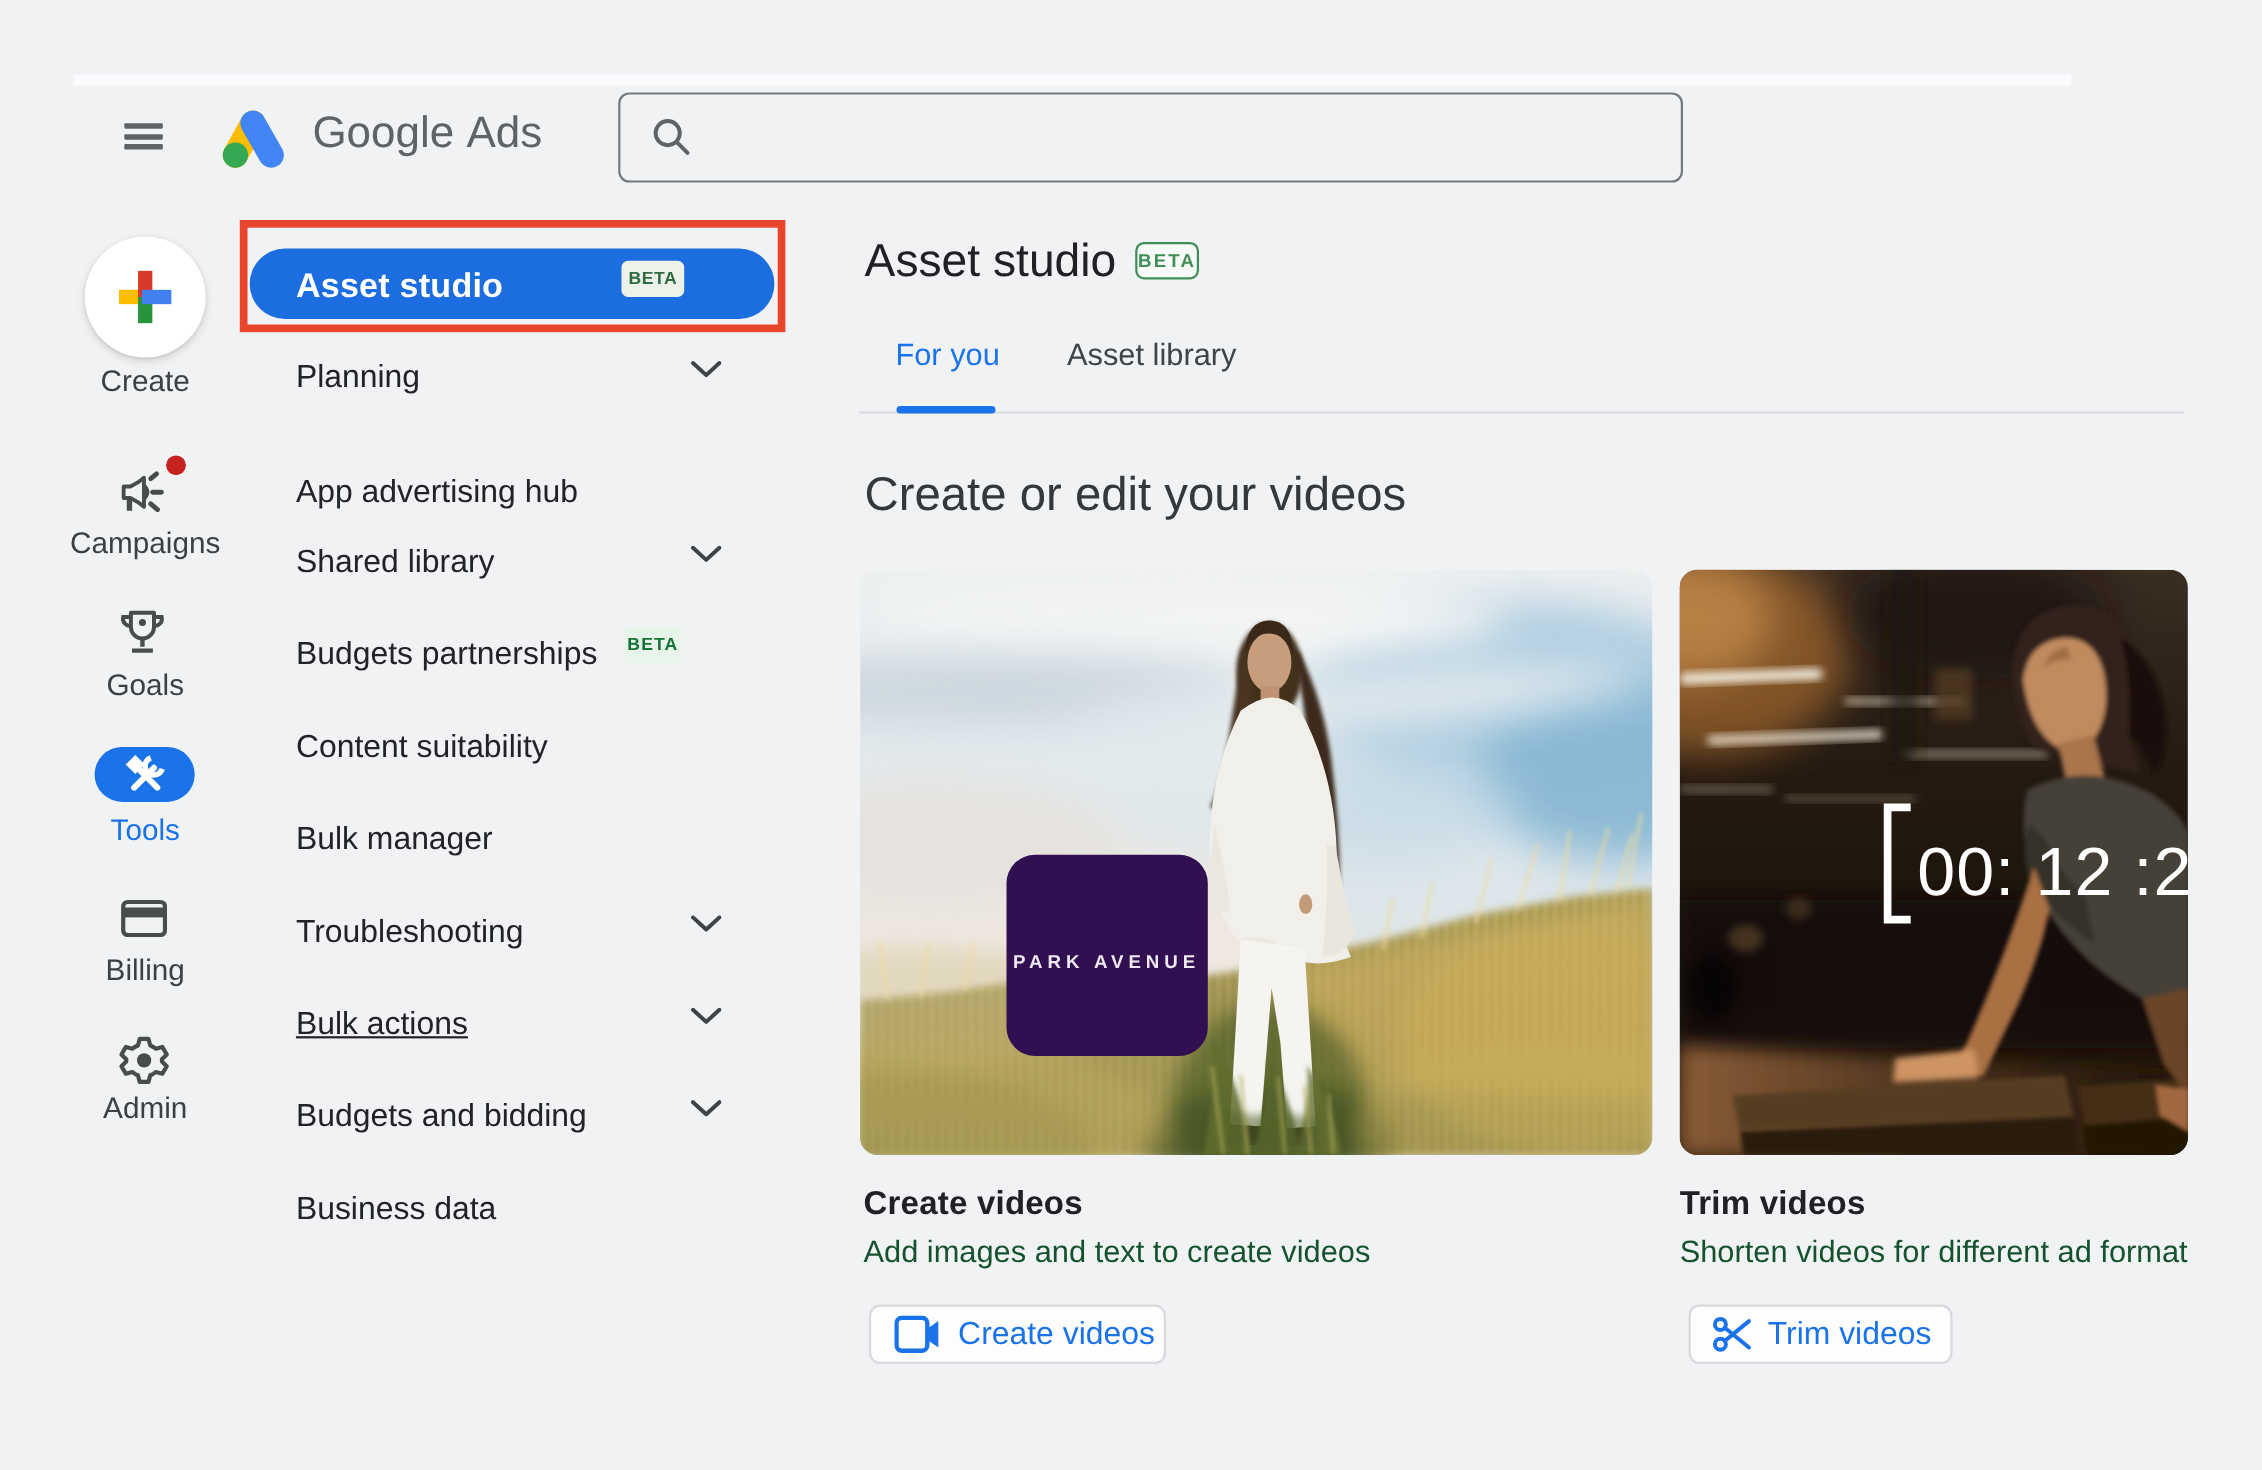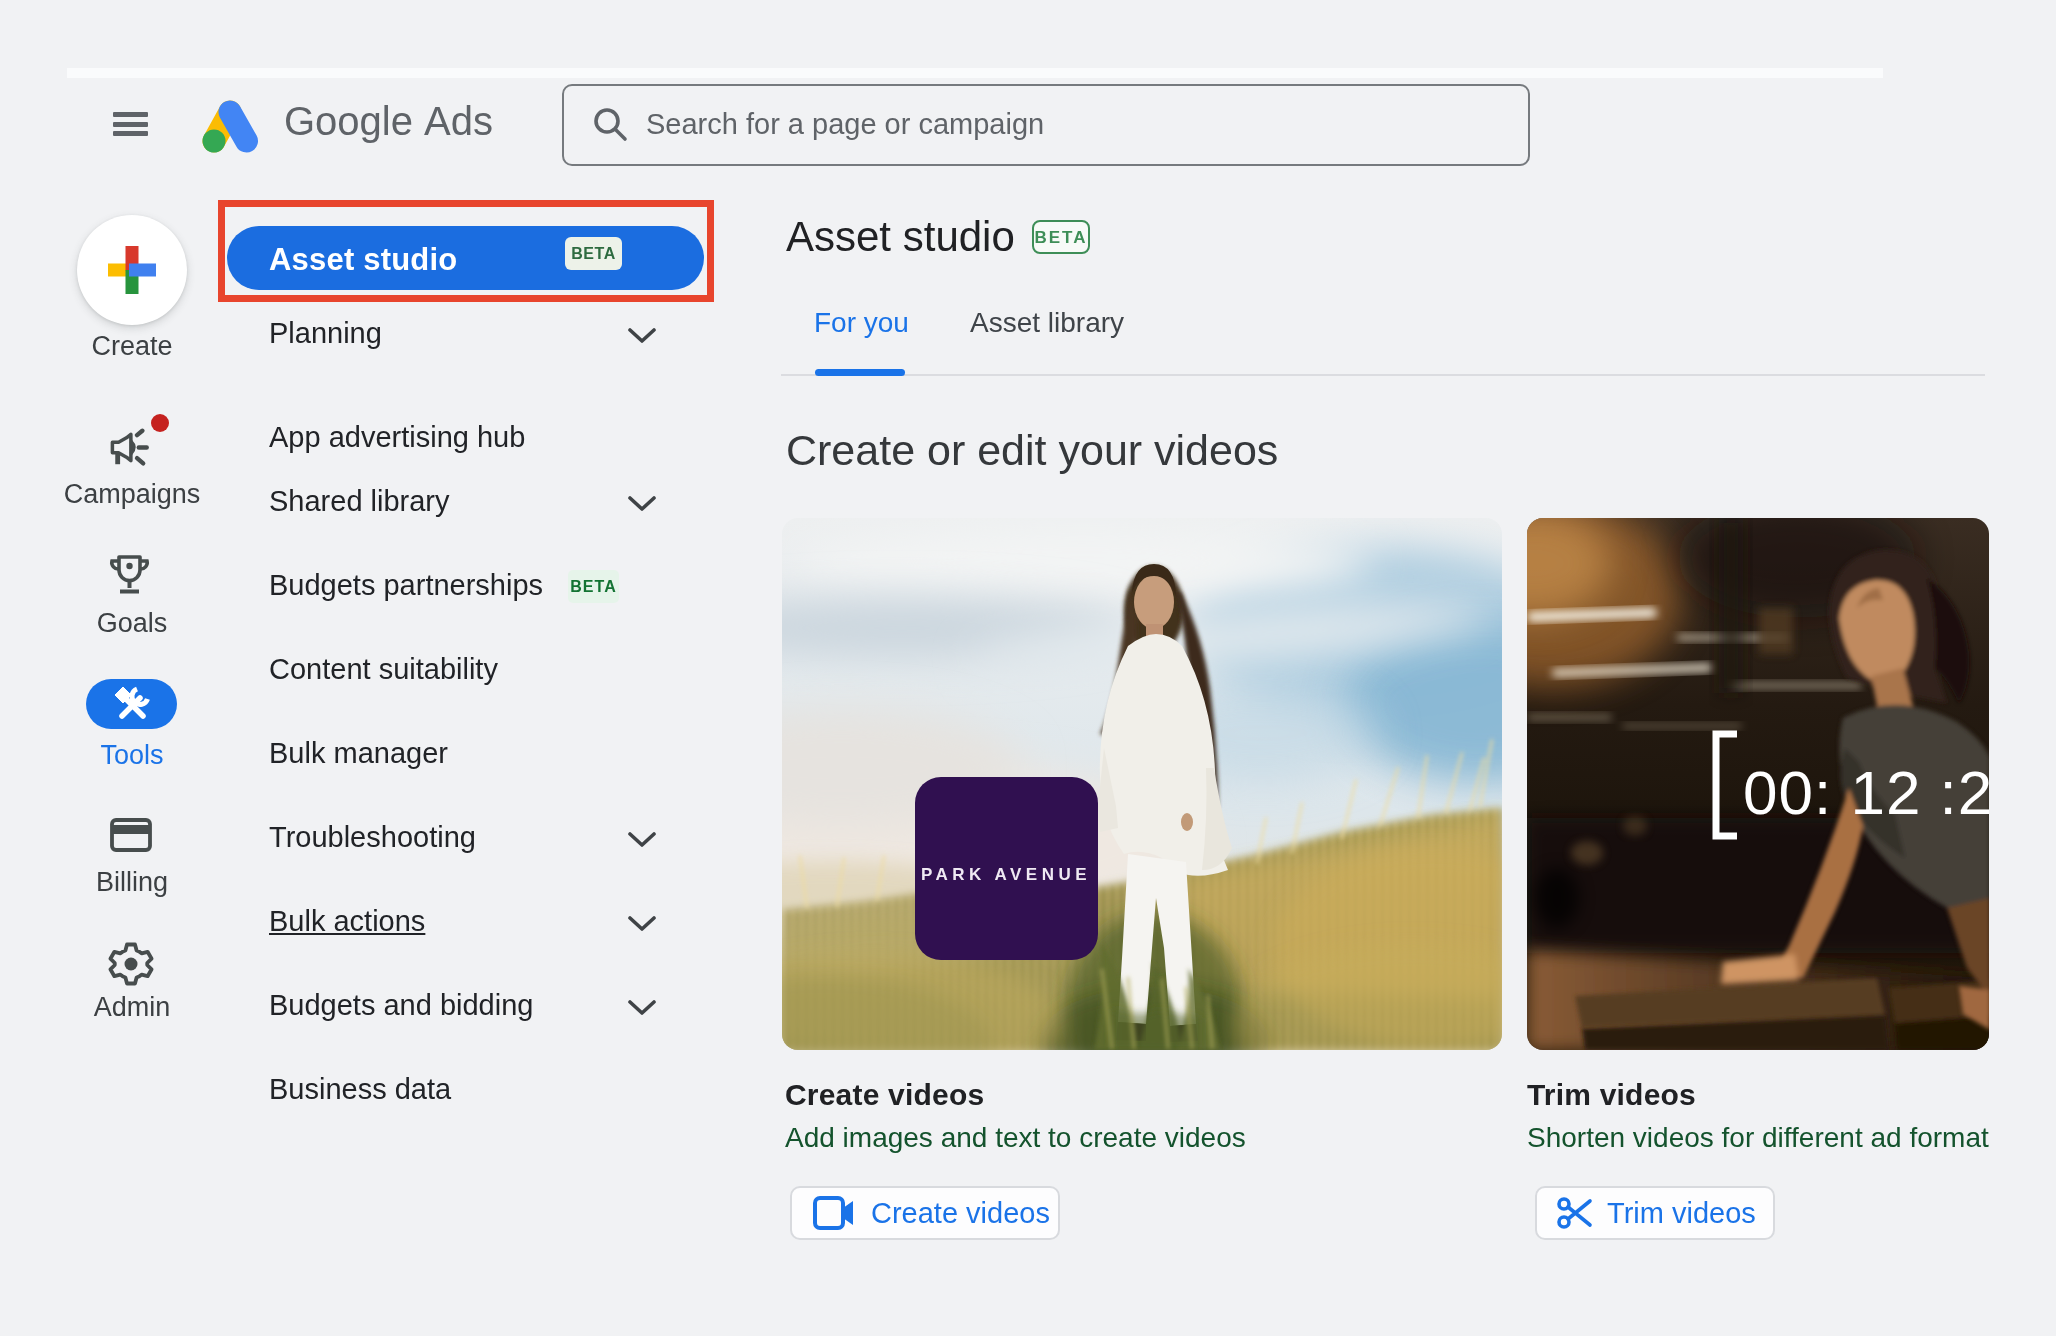--- a/index.html
+++ b/index.html
@@ -1,20 +1,20 @@
 <!DOCTYPE html>
 <html><head>
 <meta charset="utf-8">
 <style>
   * { margin:0; padding:0; box-sizing:border-box; }
   html,body { width:2056px; height:1336px; }
   body { font-family:"Liberation Sans", sans-serif; background:#f1f2f4; position:relative; overflow:hidden; }
   .abs { position:absolute; }
   .railLabel { font-size:27px; color:#3c4043; text-align:center; }
-  .navItem { left:269px; font-size:29px; color:#212327; }
+  .navItem { left:269px; font-size:29px; color:#212327;margin-top:10px; }
   .chev { left:628px; width:28px; height:16px; }
   .cardTitle { font-size:30px; font-weight:bold; color:#202124; letter-spacing:0.2px; }
   .cardDesc { font-size:28px; color:#14532d; }
   .btn { height:54px; border:2px solid #d8dade; border-radius:10px; background:#fdfdfe; display:flex; align-items:center; font-size:29px; color:#1a73e8; white-space:nowrap; }
 </style>
 </head>
 <body>
 
 <div class="abs" style="left:67px; top:68px; width:1816px; height:10px; background:#fafbfc;"></div>
 
@@ -30,21 +30,20 @@
   <circle cx="14" cy="46" r="11.5" fill="#34a853"></circle>
 </svg>
 
 <div class="abs" style="left:284px; top:99px; font-size:40px; color:#5f6368;">Google&nbsp;Ads</div>
 
 <div class="abs" style="left:562px; top:84px; width:968px; height:82px; border:2px solid #767a7e; border-radius:10px;">
   <svg class="abs" style="left:27px; top:19px;" width="40" height="40" viewBox="0 0 40 40">
     <circle cx="16" cy="16" r="11" fill="none" stroke="#5f6368" stroke-width="3.6"></circle>
     <line x1="24.5" y1="24.5" x2="34" y2="34" stroke="#5f6368" stroke-width="3.6" stroke-linecap="round"></line>
   </svg>
-  <div class="abs" style="left:82px; top:22px; font-size:29px; color:#5f6368;">Search for a page or campaign</div>
 </div>
 
 <div class="abs" style="left:77px; top:215px; width:110px; height:110px; border-radius:50%; background:#fff; box-shadow:0 3px 8px rgba(60,64,67,.18), 0 1px 3px rgba(60,64,67,.12);"></div>
 <svg class="abs" style="left:108px; top:246px;" width="48" height="48" viewBox="0 0 48 48">
   <rect x="0" y="17.5" width="26" height="13" fill="#fcbd01"></rect>
   <rect x="17.5" y="0" width="13" height="24.5" fill="#d8392c"></rect>
   <rect x="17.5" y="24" width="13" height="24" fill="#27943d"></rect>
   <rect x="21" y="17.5" width="27" height="13" fill="#4080ef"></rect>
 </svg>
 <div class="abs railLabel" style="left:67px; top:331px; width:130px;">Create</div>

